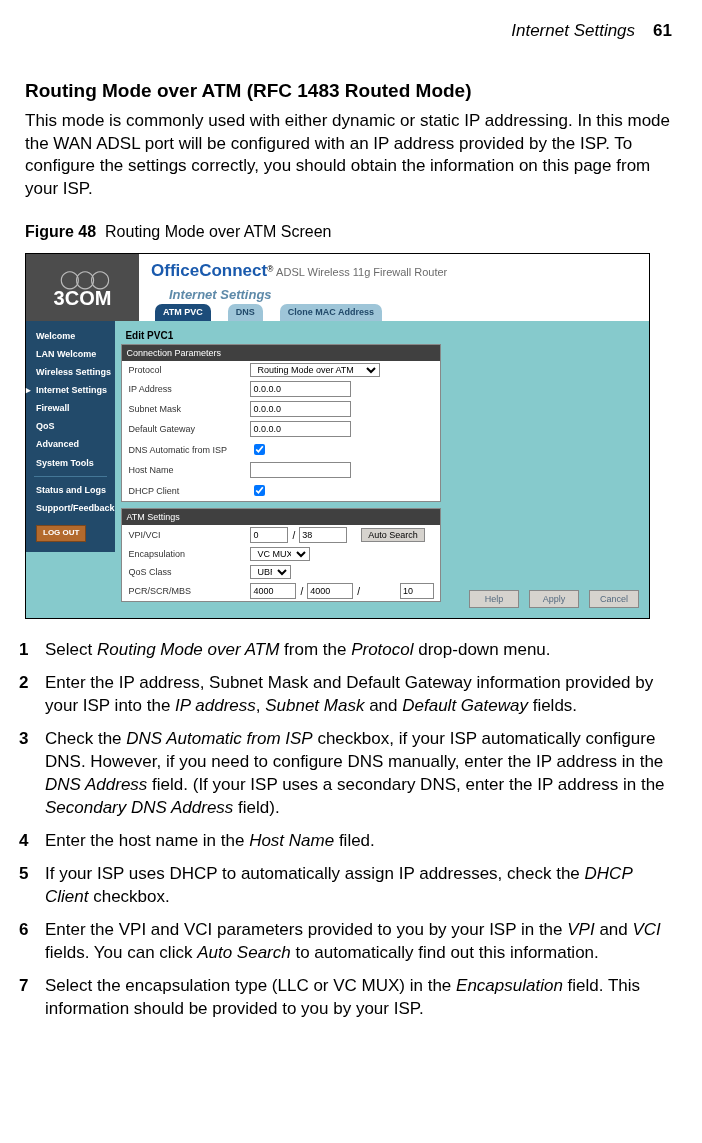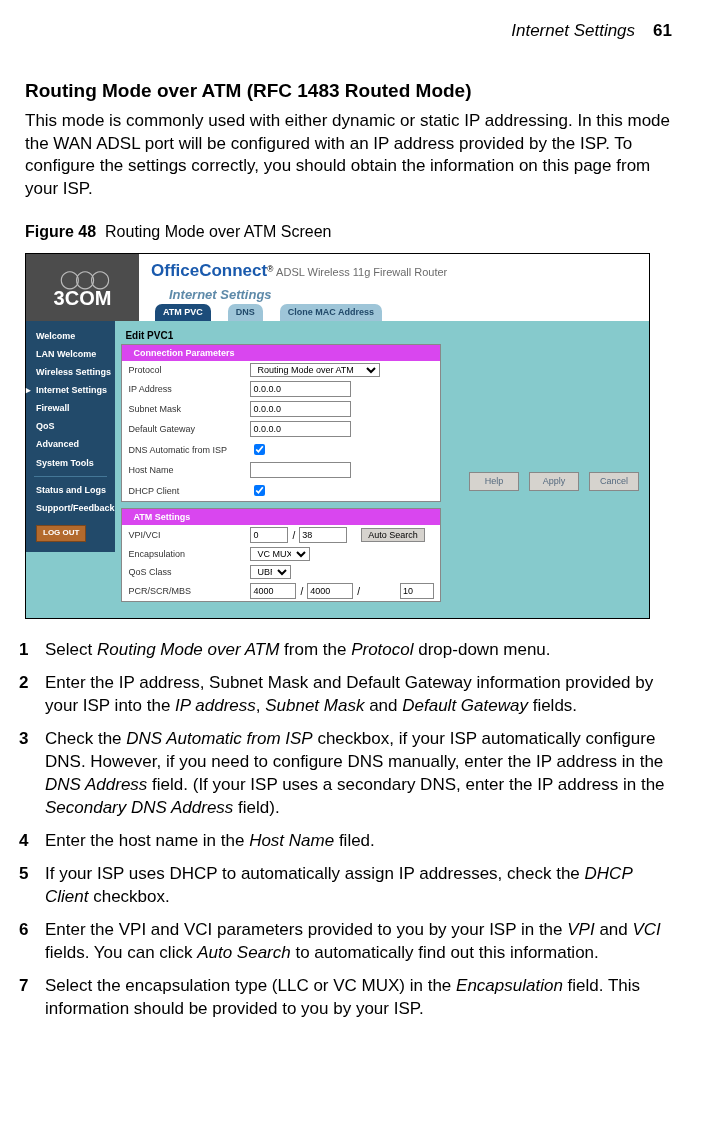--- a/index.html
+++ b/index.html
@@ -143,35 +143,35 @@
     font-size: 8px;
     font-weight: bold;
     padding: 2px 6px;
     margin: 8px 0 0 10px;
     border: 1px solid #7a471e;
   }
   .main-area {
     flex: 1;
     padding: 6px 10px 10px 6px;
     display: flex;
-    align-items: center;
+    align-items: flex-end;
     gap: 28px;
   }
   .form-col { flex: 1; }
   .panel-title {
     font-weight: bold;
     font-size: 10px;
     padding: 2px 4px;
   }
   .panel-head {
-    background: #d946ef;
-    color: #fff;
-    font-weight: bold;
-    font-size: 9px;
-    padding: 2px 11px;
+    background: #404040;
+    color: #fff;
+    font-weight: normal;
+    font-size: 9px;
+    padding: 2px 4px;
   }
   .form-panel {
     background: #fff;
     border: 1px solid #888;
     margin-bottom: 6px;
   }
   .form-row {
     display: flex;
     align-items: center;
     padding: 2px 6px;

